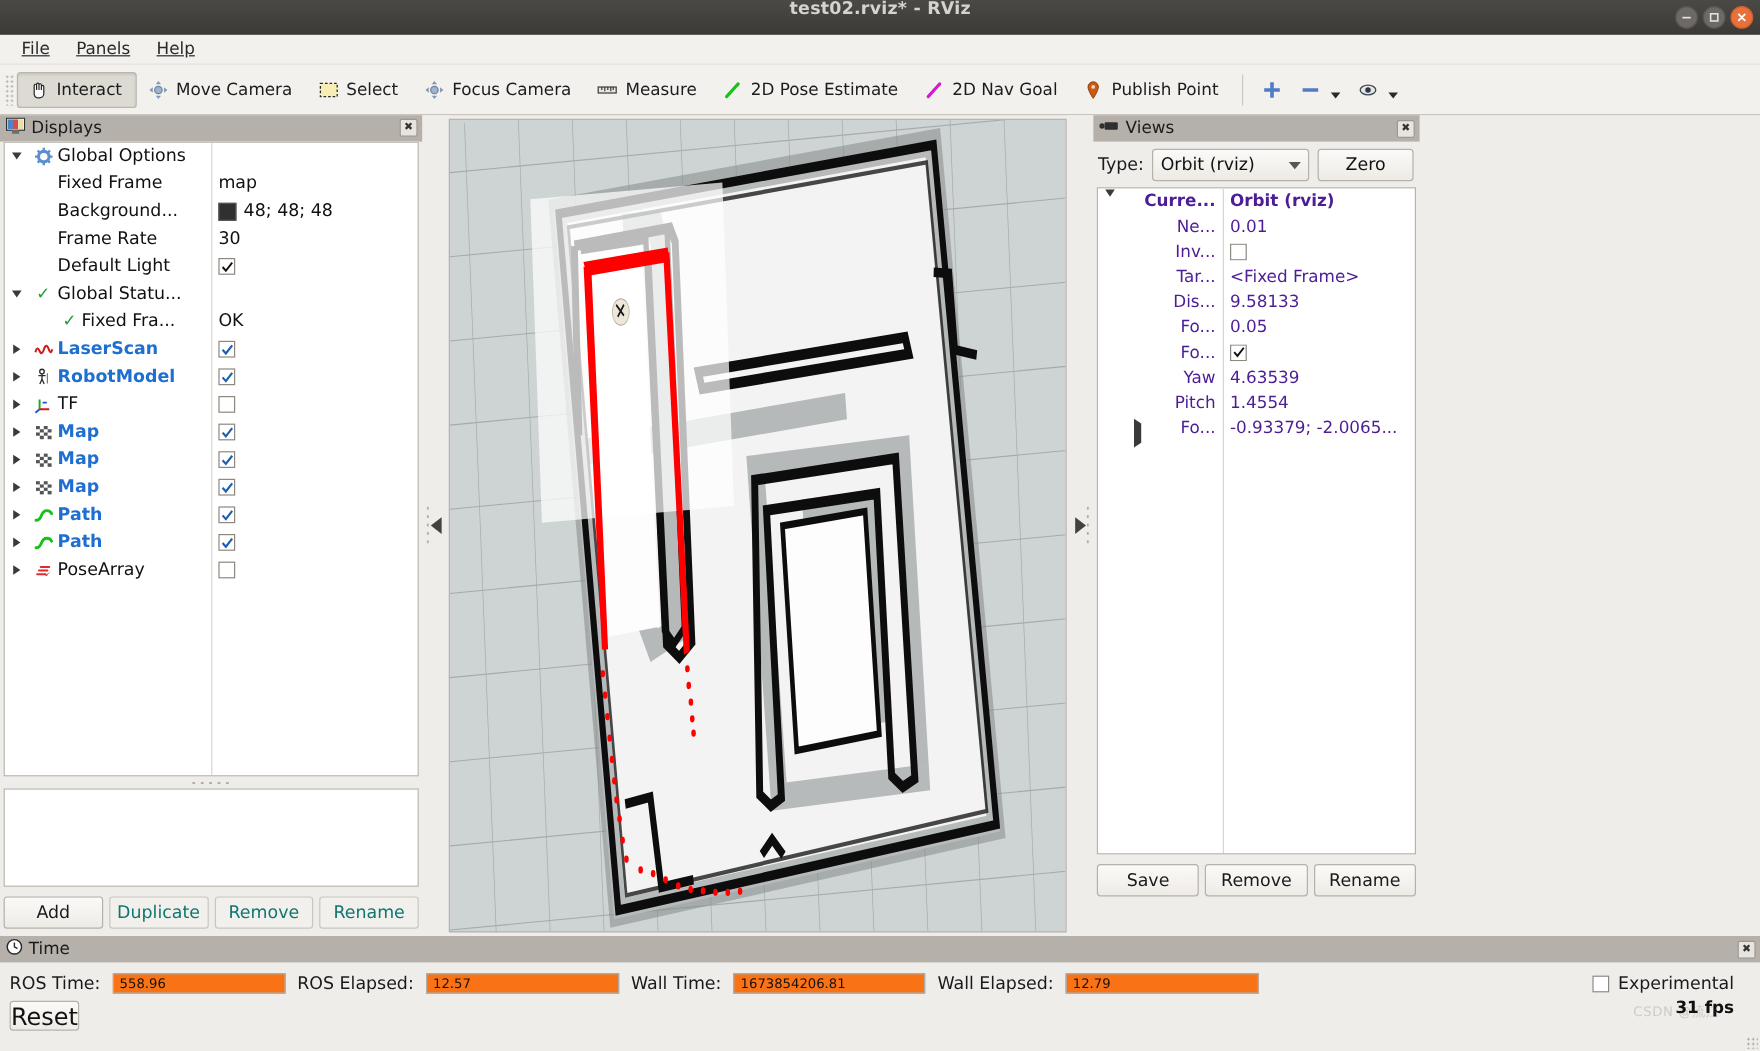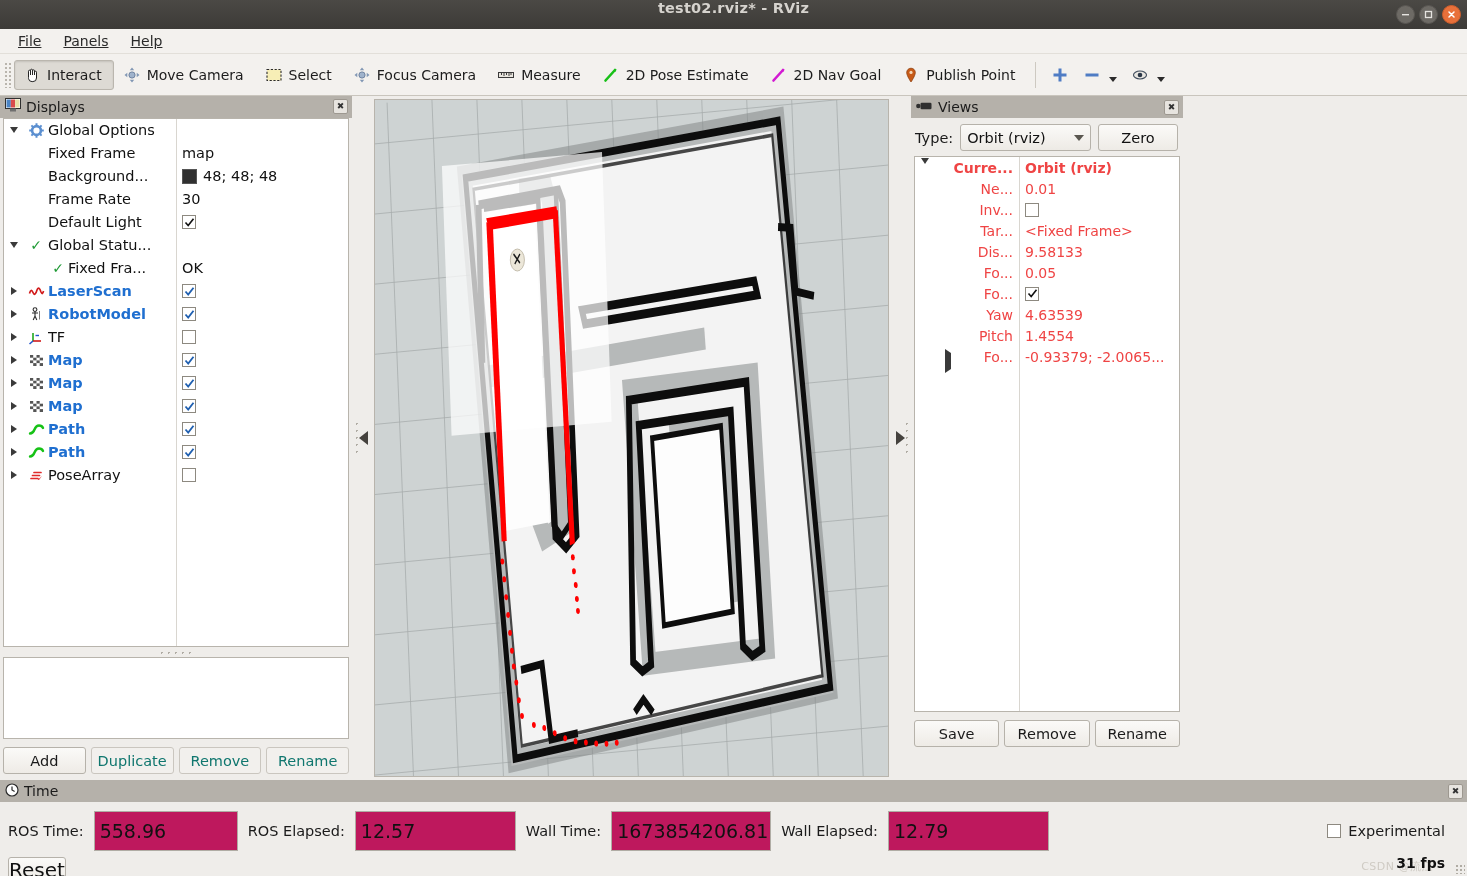--- a/index.html
+++ b/index.html
@@ -219,21 +219,21 @@
     font-size: 14.5px; color: #111;
   }
   .views-tree {
     margin: 0 3px; background: #fff; border: 1px solid #b8b4ac;
     height: 556px; position: relative; overflow: hidden;
   }
   .views-tree .vcol {
     position: absolute; left: 104px; top: 0; bottom: 0;
     width: 1px; background: #d9d6d0;
   }
-  .vrow { display: flex; height: 21px; align-items: center; font-size: 14px; color: #ef4444; position: relative; }
+  .vrow { display: flex; height: 21px; align-items: center; font-size: 14px; color: #4c1d95; position: relative; }
   .vkey {
     width: 104px; text-align: right; padding-right: 6px;
     white-space: nowrap; overflow: hidden;
   }
   .vval { padding-left: 6px; white-space: nowrap; overflow: hidden; flex: 1; }
   .vrow.bold .vkey, .vrow.bold .vval { font-weight: bold; }
   .vexp { position: absolute; left: 6px; top: 7px; }
   .vexp2 { position: absolute; left: 30px; top: 7px; }
 
   
@@ -244,23 +244,23 @@
   .time-header {
     height: 22px; background: #b5b1aa;
     display: flex; align-items: center; padding: 0 4px 0 5px;
     gap: 5px; font-size: 14px; color: #1b1b1b;
   }
   .time-row {
     display: flex; align-items: center; padding: 9px 8px 0 8px; gap: 10px;
   }
   .tfield-label { font-size: 14.5px; color: #1a1a1a; white-space: nowrap; }
   .tfield {
-    background: #be185d; border: 1px solid #b0aca4; height: 40px;
+    background: #f97316; border: 1px solid #b0aca4; height: 17px;
     display: flex; align-items: center; padding: 0 5px;
-    font-size: 19px; color: #111;
+    font-size: 11px; color: #111;
   }
   .exp-wrap {
     display: flex; align-items: center; gap: 7px; margin-left: auto; margin-right: 14px;
   }
   .reset-row { display: flex; align-items: center; padding: 6px 8px 0 8px; position: relative; }
   .reset-btn {
     width: 58px; height: 25px;
     background: linear-gradient(180deg,#fbfaf8,#eeebe6);
     border: 1px solid #b6b2aa; border-radius: 3px;
     display: flex; align-items: center; justify-content: center;

